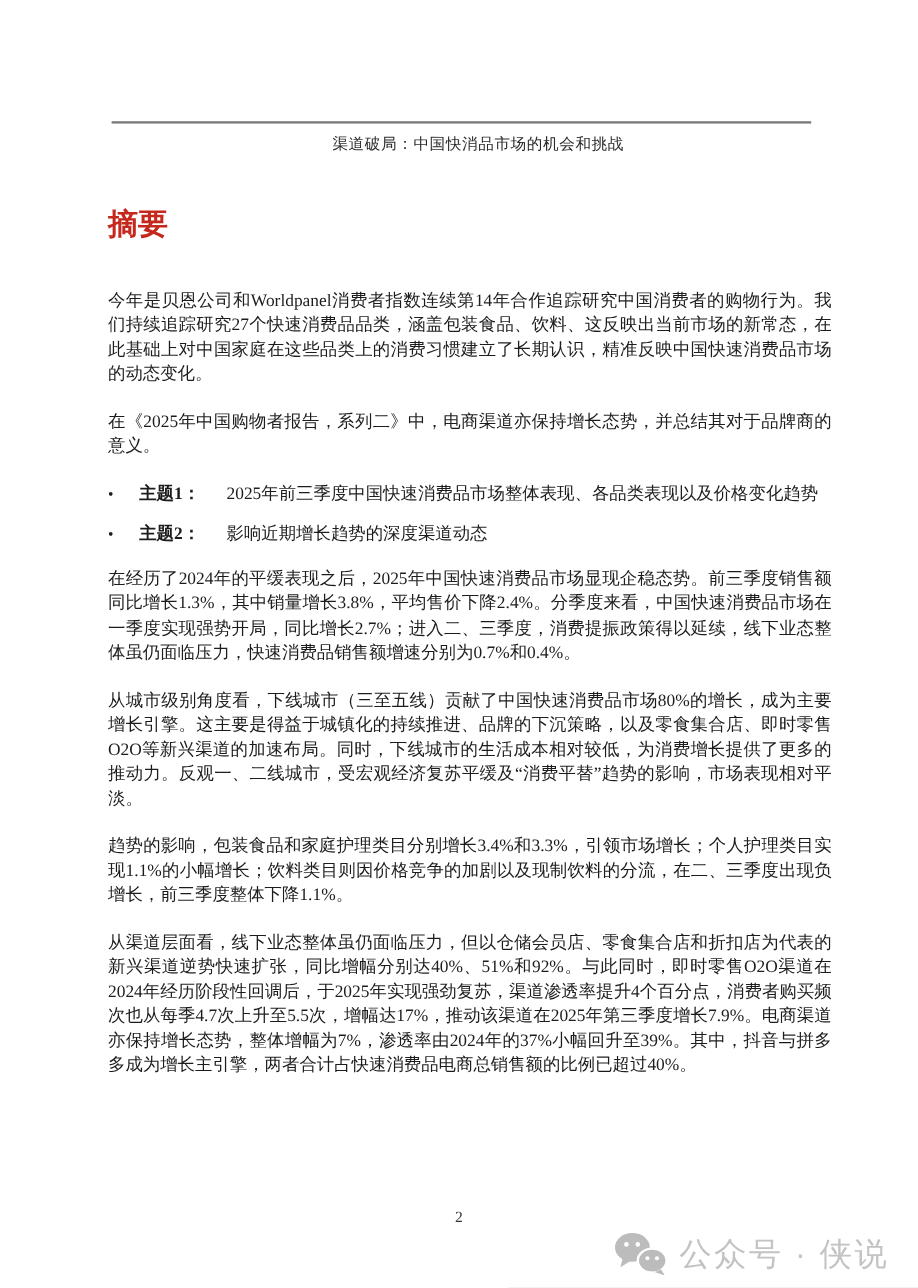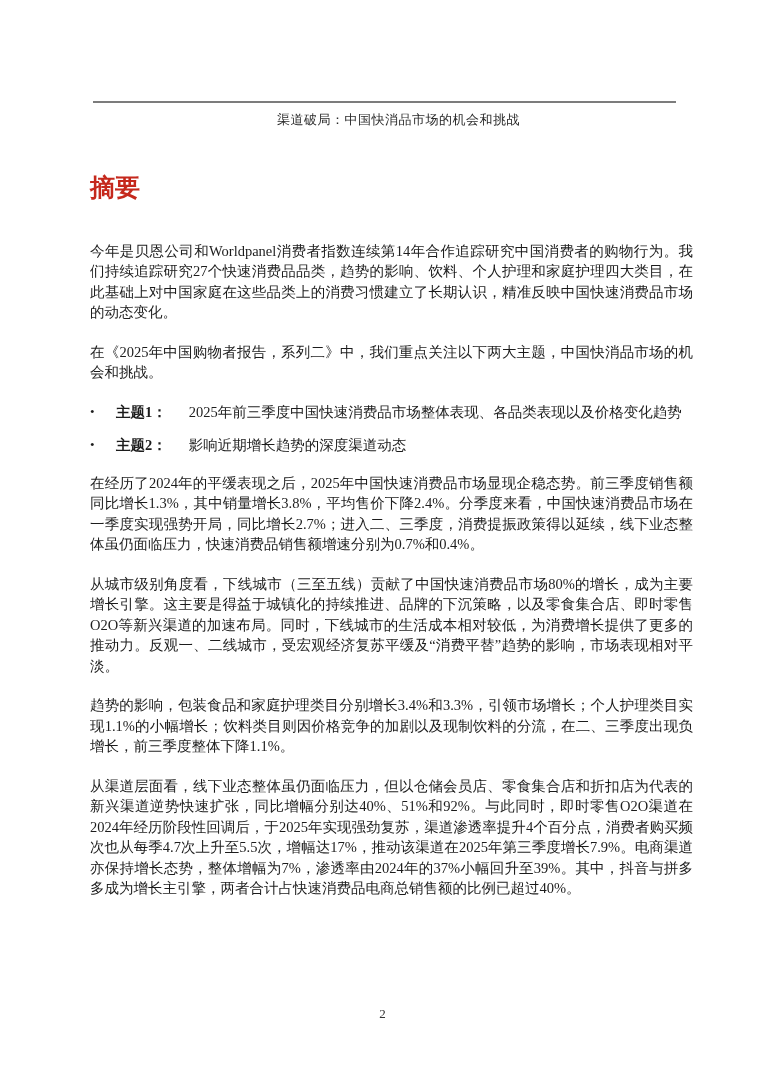--- a/index.html
+++ b/index.html
@@ -99,36 +99,53 @@
 <body>
 
 <div class="page">
 
   <div class="header-rule"></div>
   <div class="header-title">渠道破局：中国快消品市场的机会和挑战</div>
 
   <div class="content">
     <h1 class="section-heading">摘要</h1>
 
-    <p class="para">今年是贝恩公司和Worldpanel消费者指数连续第14年合作追踪研究中国消费者的购物行为。我们持续追踪研究27个快速消费品品类，趋势的影响、饮料、个人护理和家庭护理四大类目，在此基础上对中国家庭在这些品类上的消费习惯建立了长期认识，精准反映中国快速消费品市场的动态变化。</p>
-    <p class="para">在《2025年中国购物者报告，系列二》中，我们重点关注以下两大主题，中国快消品市场的机会和挑战。</p>
+    <p class="para">今年是贝恩公司和Worldpanel消费者指数连续第14年合作追踪研究中国消费者的购物行为。我们持续追踪研究27个快速消费品品类，涵盖包装食品、饮料、这反映出当前市场的新常态，在此基础上对中国家庭在这些品类上的消费习惯建立了长期认识，精准反映中国快速消费品市场的动态变化。</p>
+    <p class="para">在《2025年中国购物者报告，系列二》中，电商渠道亦保持增长态势，并总结其对于品牌商的意义。</p>
 
     <div class="bullet-list">
       <div class="bullet-item">
         <span class="bullet-marker">•</span>
         <span><span class="bullet-label">主题1：</span><span>2025年前三季度中国快速消费品市场整体表现、各品类表现以及价格变化趋势</span></span>
       </div>
       <div class="bullet-item">
         <span class="bullet-marker">•</span>
         <span><span class="bullet-label">主题2：</span><span>影响近期增长趋势的深度渠道动态</span></span>
       </div>
     </div>
 
     <p class="para">在经历了2024年的平缓表现之后，2025年中国快速消费品市场显现企稳态势。前三季度销售额同比增长1.3%，其中销量增长3.8%，平均售价下降2.4%。分季度来看，中国快速消费品市场在一季度实现强势开局，同比增长2.7%；进入二、三季度，消费提振政策得以延续，线下业态整体虽仍面临压力，快速消费品销售额增速分别为0.7%和0.4%。</p>
     <p class="para">从城市级别角度看，下线城市（三至五线）贡献了中国快速消费品市场80%的增长，成为主要增长引擎。这主要是得益于城镇化的持续推进、品牌的下沉策略，以及零食集合店、即时零售O2O等新兴渠道的加速布局。同时，下线城市的生活成本相对较低，为消费增长提供了更多的推动力。反观一、二线城市，受宏观经济复苏平缓及“消费平替”趋势的影响，市场表现相对平淡。</p>
     <p class="para">趋势的影响，包装食品和家庭护理类目分别增长3.4%和3.3%，引领市场增长；个人护理类目实现1.1%的小幅增长；饮料类目则因价格竞争的加剧以及现制饮料的分流，在二、三季度出现负增长，前三季度整体下降1.1%。</p>
     <p class="para">从渠道层面看，线下业态整体虽仍面临压力，但以仓储会员店、零食集合店和折扣店为代表的新兴渠道逆势快速扩张，同比增幅分别达40%、51%和92%。与此同时，即时零售O2O渠道在2024年经历阶段性回调后，于2025年实现强劲复苏，渠道渗透率提升4个百分点，消费者购买频次也从每季4.7次上升至5.5次，增幅达17%，推动该渠道在2025年第三季度增长7.9%。电商渠道亦保持增长态势，整体增幅为7%，渗透率由2024年的37%小幅回升至39%。其中，抖音与拼多多成为增长主引擎，两者合计占快速消费品电商总销售额的比例已超过40%。</p>
   </div>
 
   <div class="page-number">2</div>
 
+  <div class="watermark">
+    <svg class="wechat-icon" viewBox="0 0 46 37" xmlns="http://www.w3.org/2000/svg">
+      <g fill="#bcbcbc">
+        <ellipse cx="16" cy="13.5" rx="14.5" ry="12"></ellipse>
+        <polygon points="8,22 6,30 15,24.5"></polygon>
+      </g>
+      <circle cx="11" cy="11" r="1.9" fill="#ffffff"></circle>
+      <circle cx="20.5" cy="11" r="1.9" fill="#ffffff"></circle>
+      <g>
+        <ellipse cx="32.5" cy="24.5" rx="12" ry="10" fill="#bcbcbc" stroke="#ffffff" stroke-width="2"></ellipse>
+        <polygon points="40,32 43,37 34.5,34" fill="#bcbcbc"></polygon>
+      </g>
+      <circle cx="28.5" cy="22.5" r="1.7" fill="#ffffff"></circle>
+      <circle cx="36.5" cy="22.5" r="1.7" fill="#ffffff"></circle>
+    </svg>
+    <span>公众号 · 侠说</span>
+  </div>
 
 </div>
 
 </body></html>

